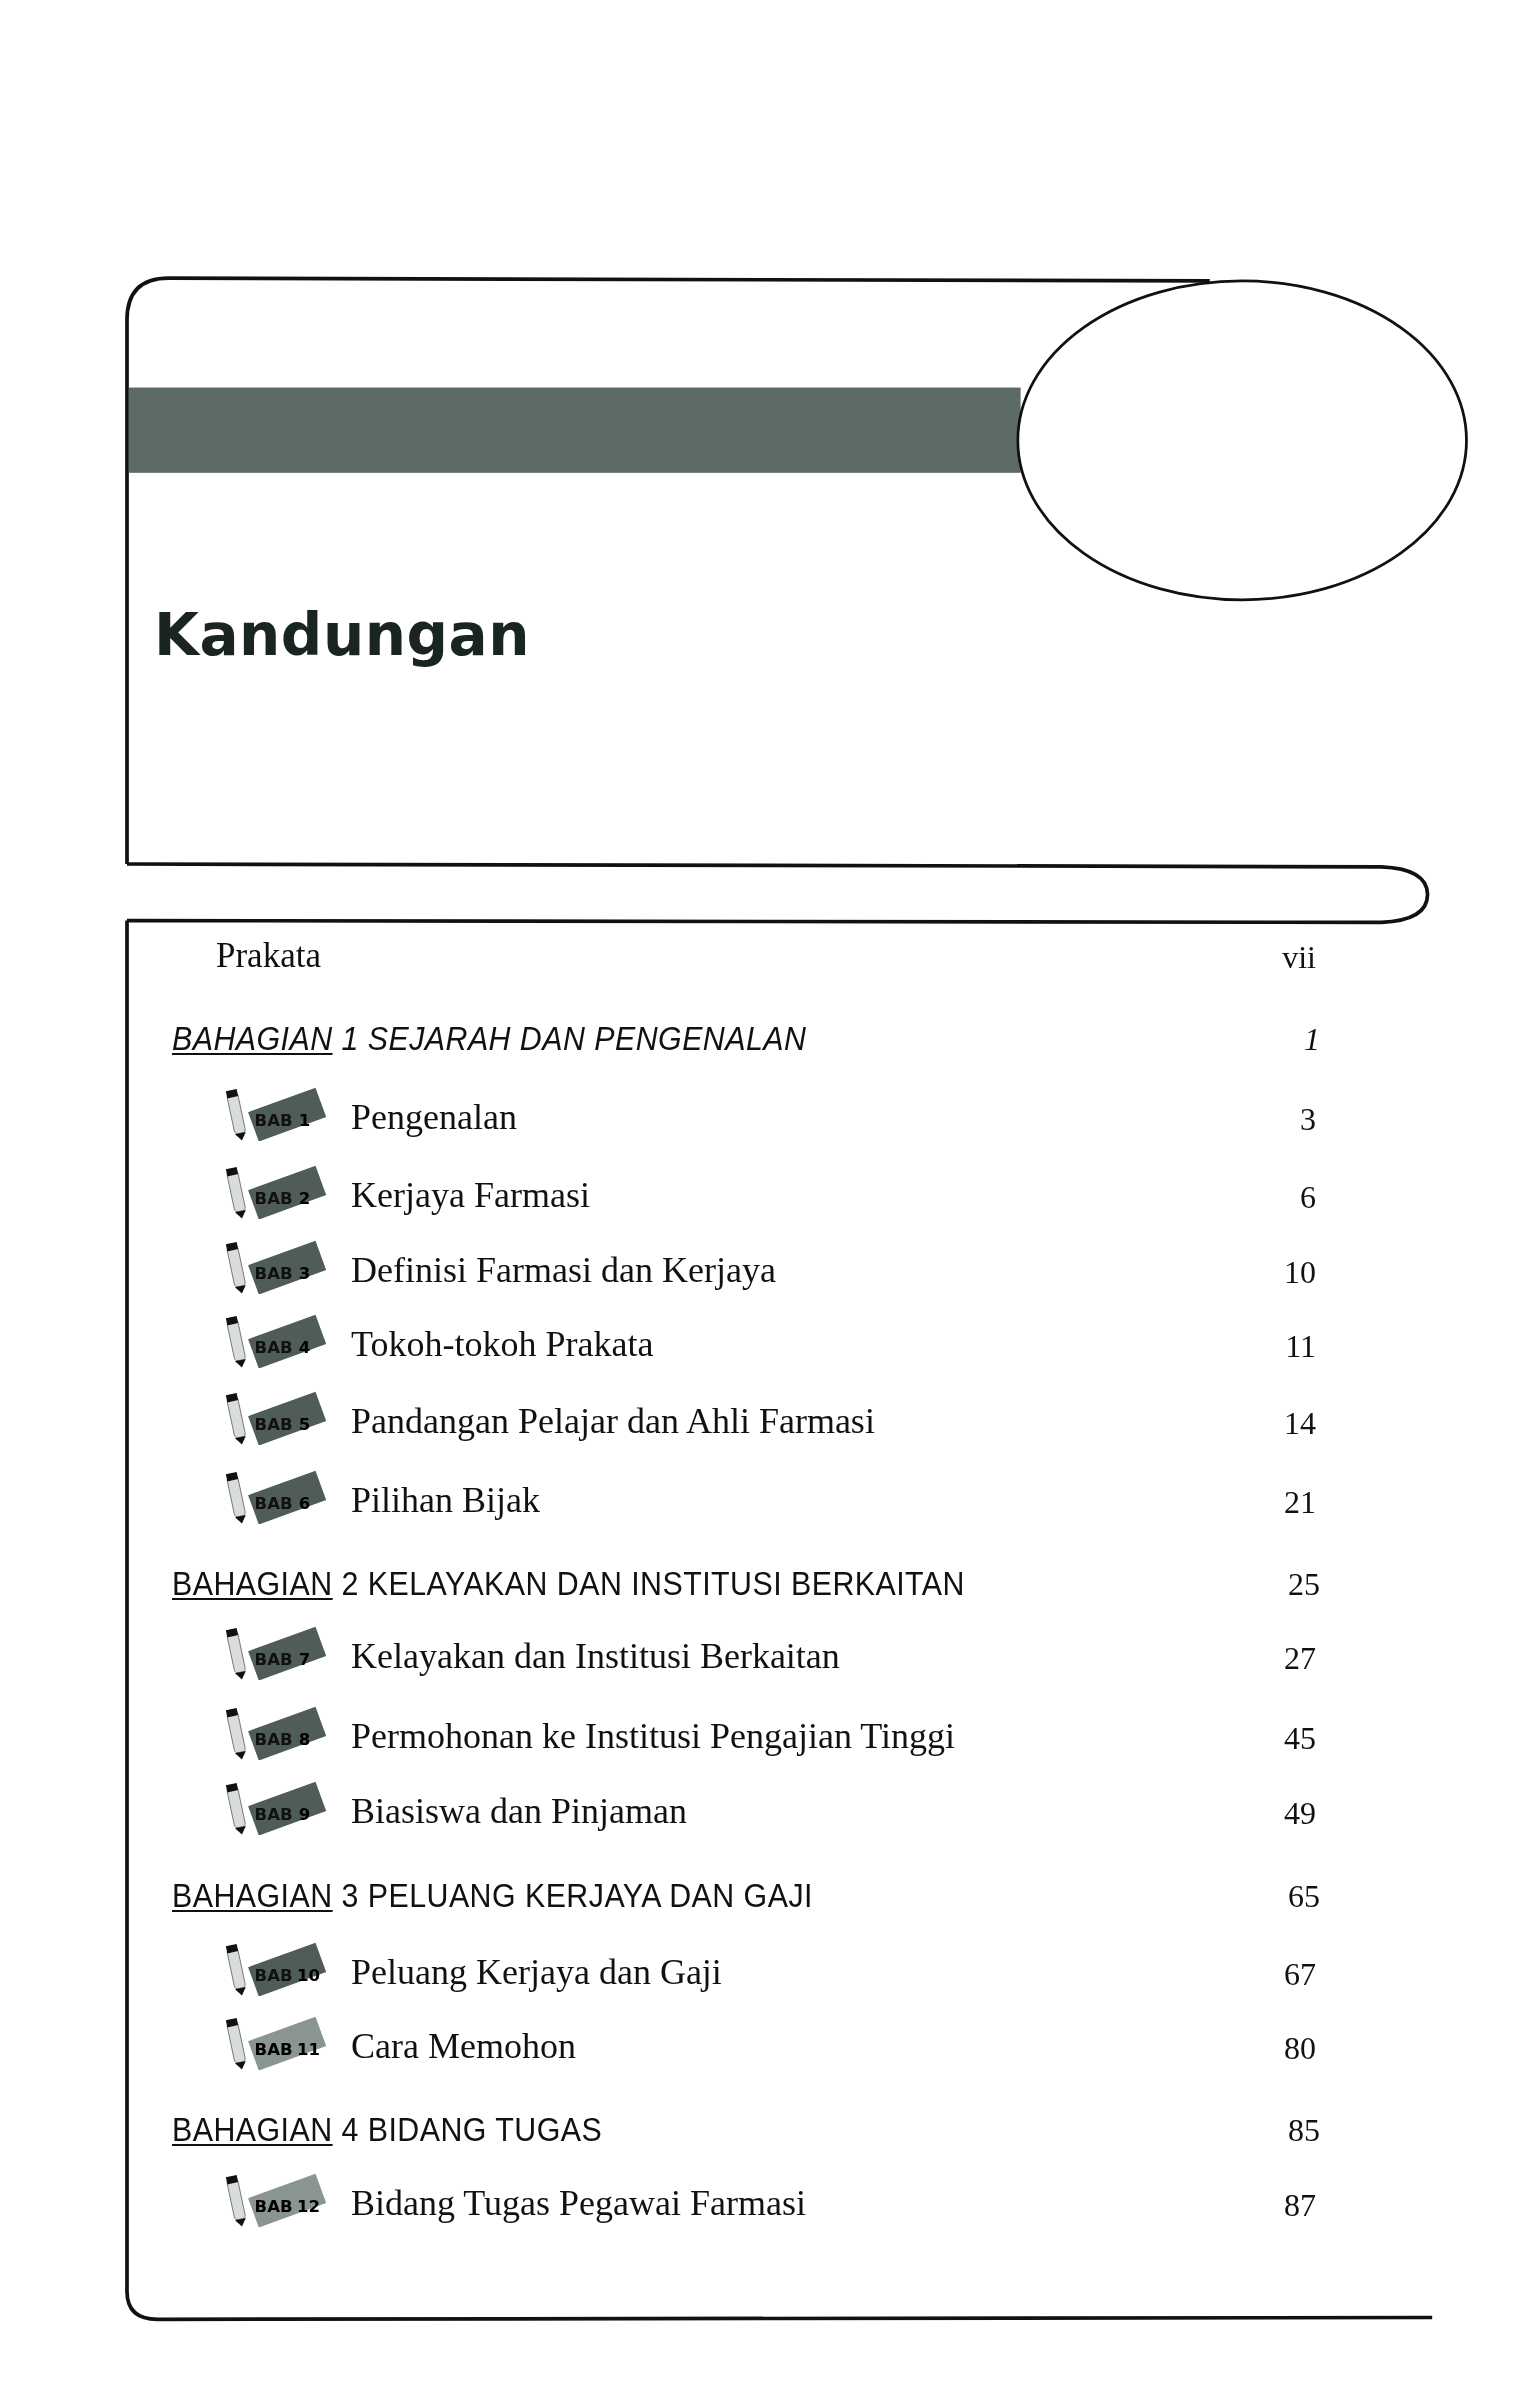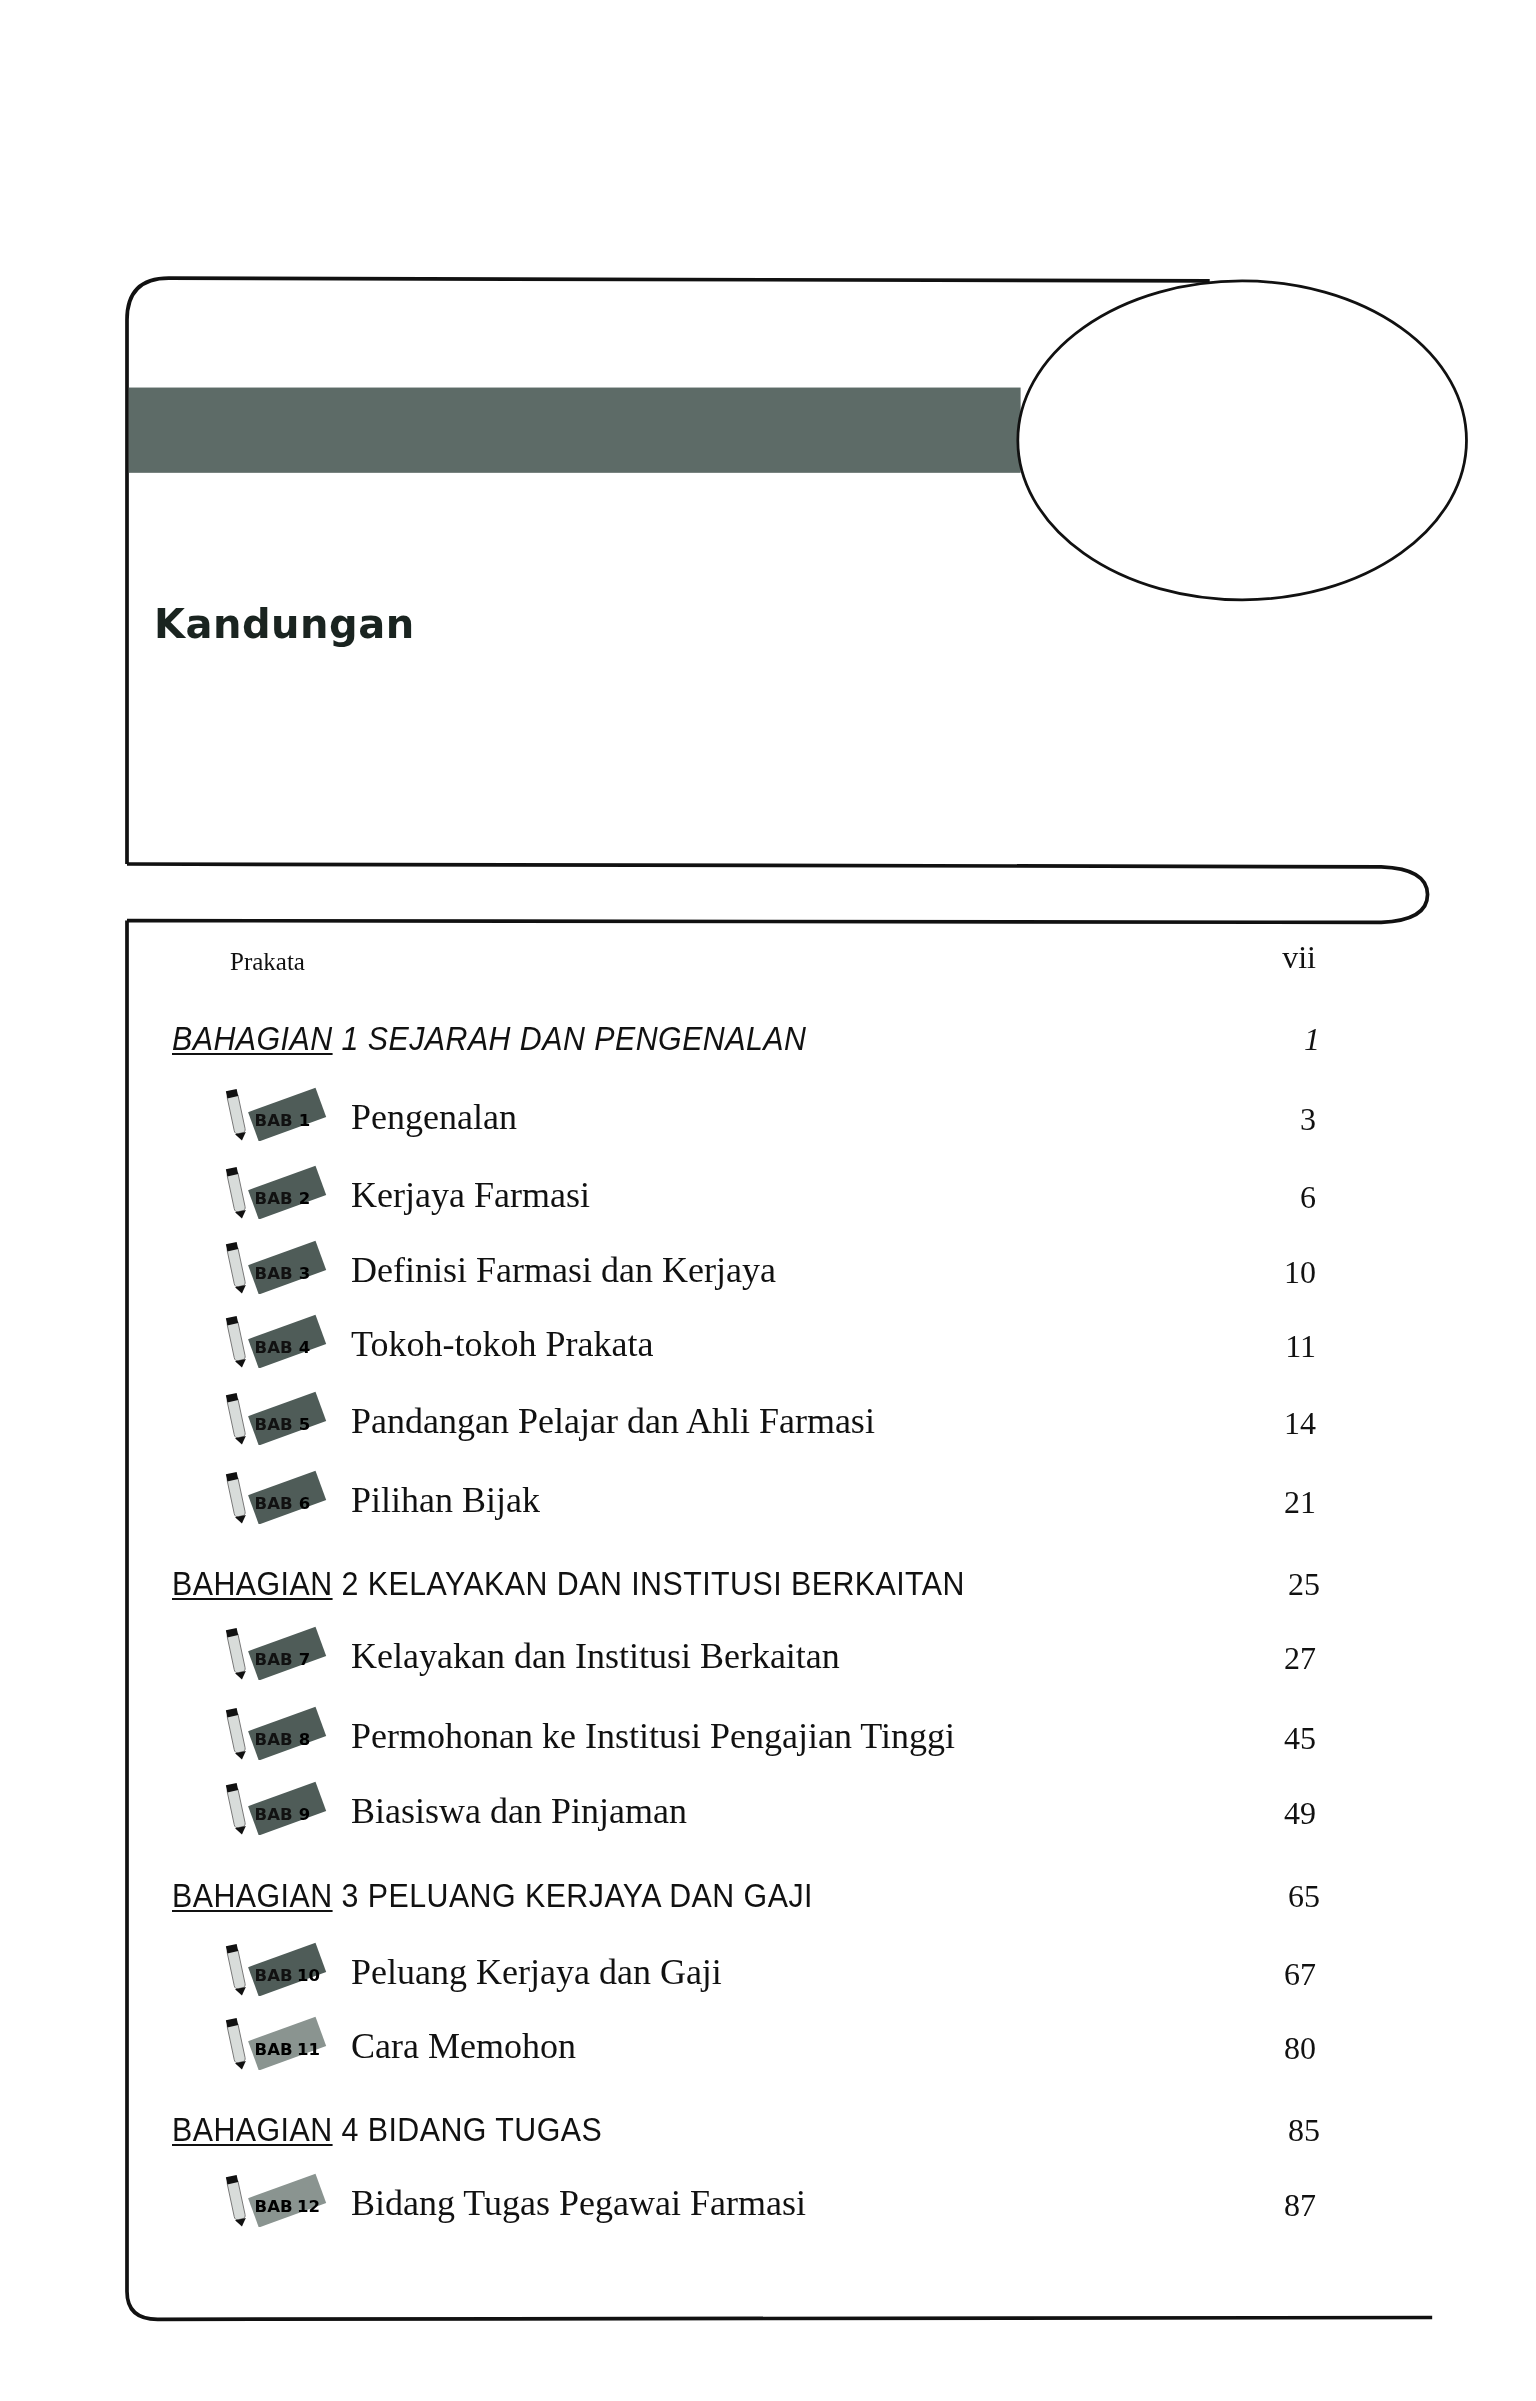--- a/index.html
+++ b/index.html
@@ -4,33 +4,33 @@
 <style>
   html, body { margin: 0; padding: 0; background: #ffffff; }
   body { width: 1536px; height: 2401px; position: relative; overflow: hidden; }
   .page { position: absolute; left: 0; top: 0; width: 1536px; height: 2401px; background: #fff; }
 
   svg.frame { position: absolute; left: 0; top: 0; }
 
   .title {
     position: absolute; left: 154px; top: 601px;
     font-family: "DejaVu Sans", sans-serif; font-weight: bold;
-    font-size: 40px; color: #1a2420; letter-spacing: 0.5px;
+    font-size: 58px; color: #1a2420; letter-spacing: 0.5px;
   }
 
   .toc-line {
     position: absolute; left: 0; width: 1536px; height: 56px;
     font-family: "Liberation Serif", serif; color: #111;
   }
   .toc-line .label { position: absolute; white-space: nowrap; bottom: 7.4px; }
   .toc-line .page-no {
     position: absolute; right: 220px; bottom: 7.4px; font-size: 32px;
     font-family: "Liberation Serif", serif; color: #111; text-align: center;
   }
-  .label.front { left: 230px; font-size: 25px; }
+  .label.front { left: 216px; font-size: 35px; }
   .label.section {
     left: 172px; font-size: 33px; letter-spacing: 0.5px;
     font-family: "Liberation Sans", sans-serif; font-weight: normal;
     transform: scaleX(0.92); transform-origin: left bottom;
   }
   .label.section .ul { text-decoration: underline; text-decoration-thickness: 1.9px; text-underline-offset: 2.8px; }
   .label.chapter { left: 339px; font-size: 36px; margin-left: 12px; }
   .toc-line.section-line .page-no { right: 216px; }
 
   .bab-icon {

